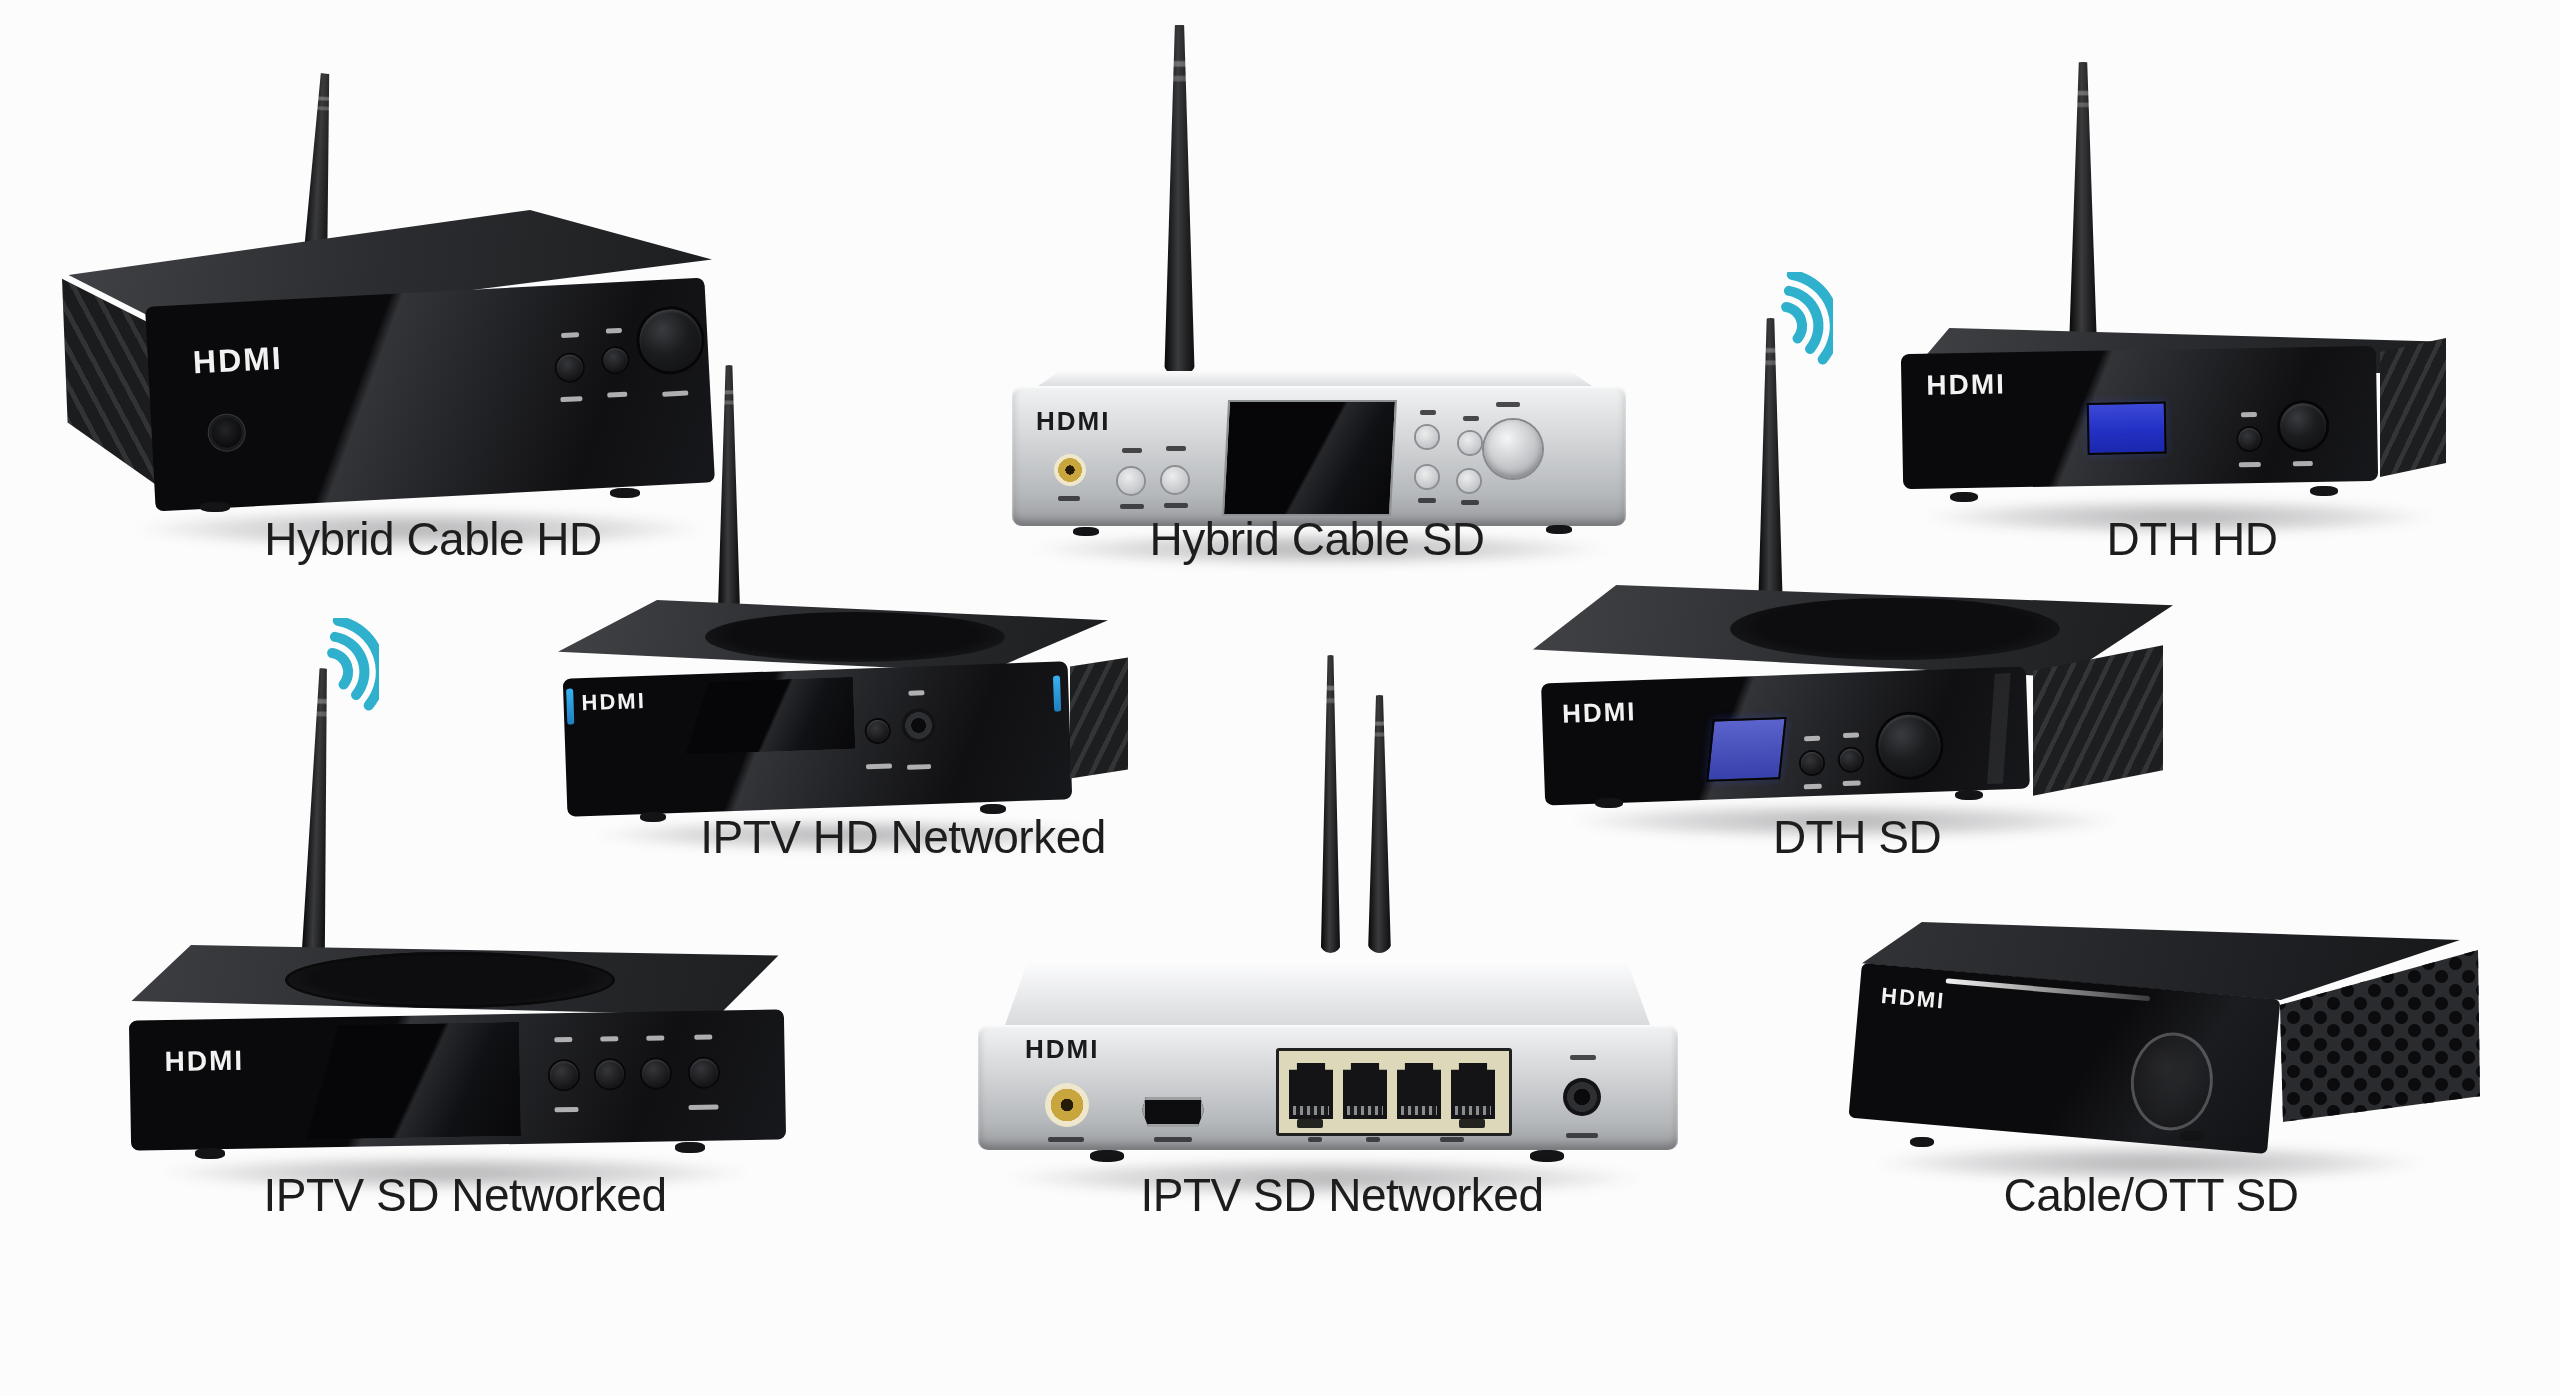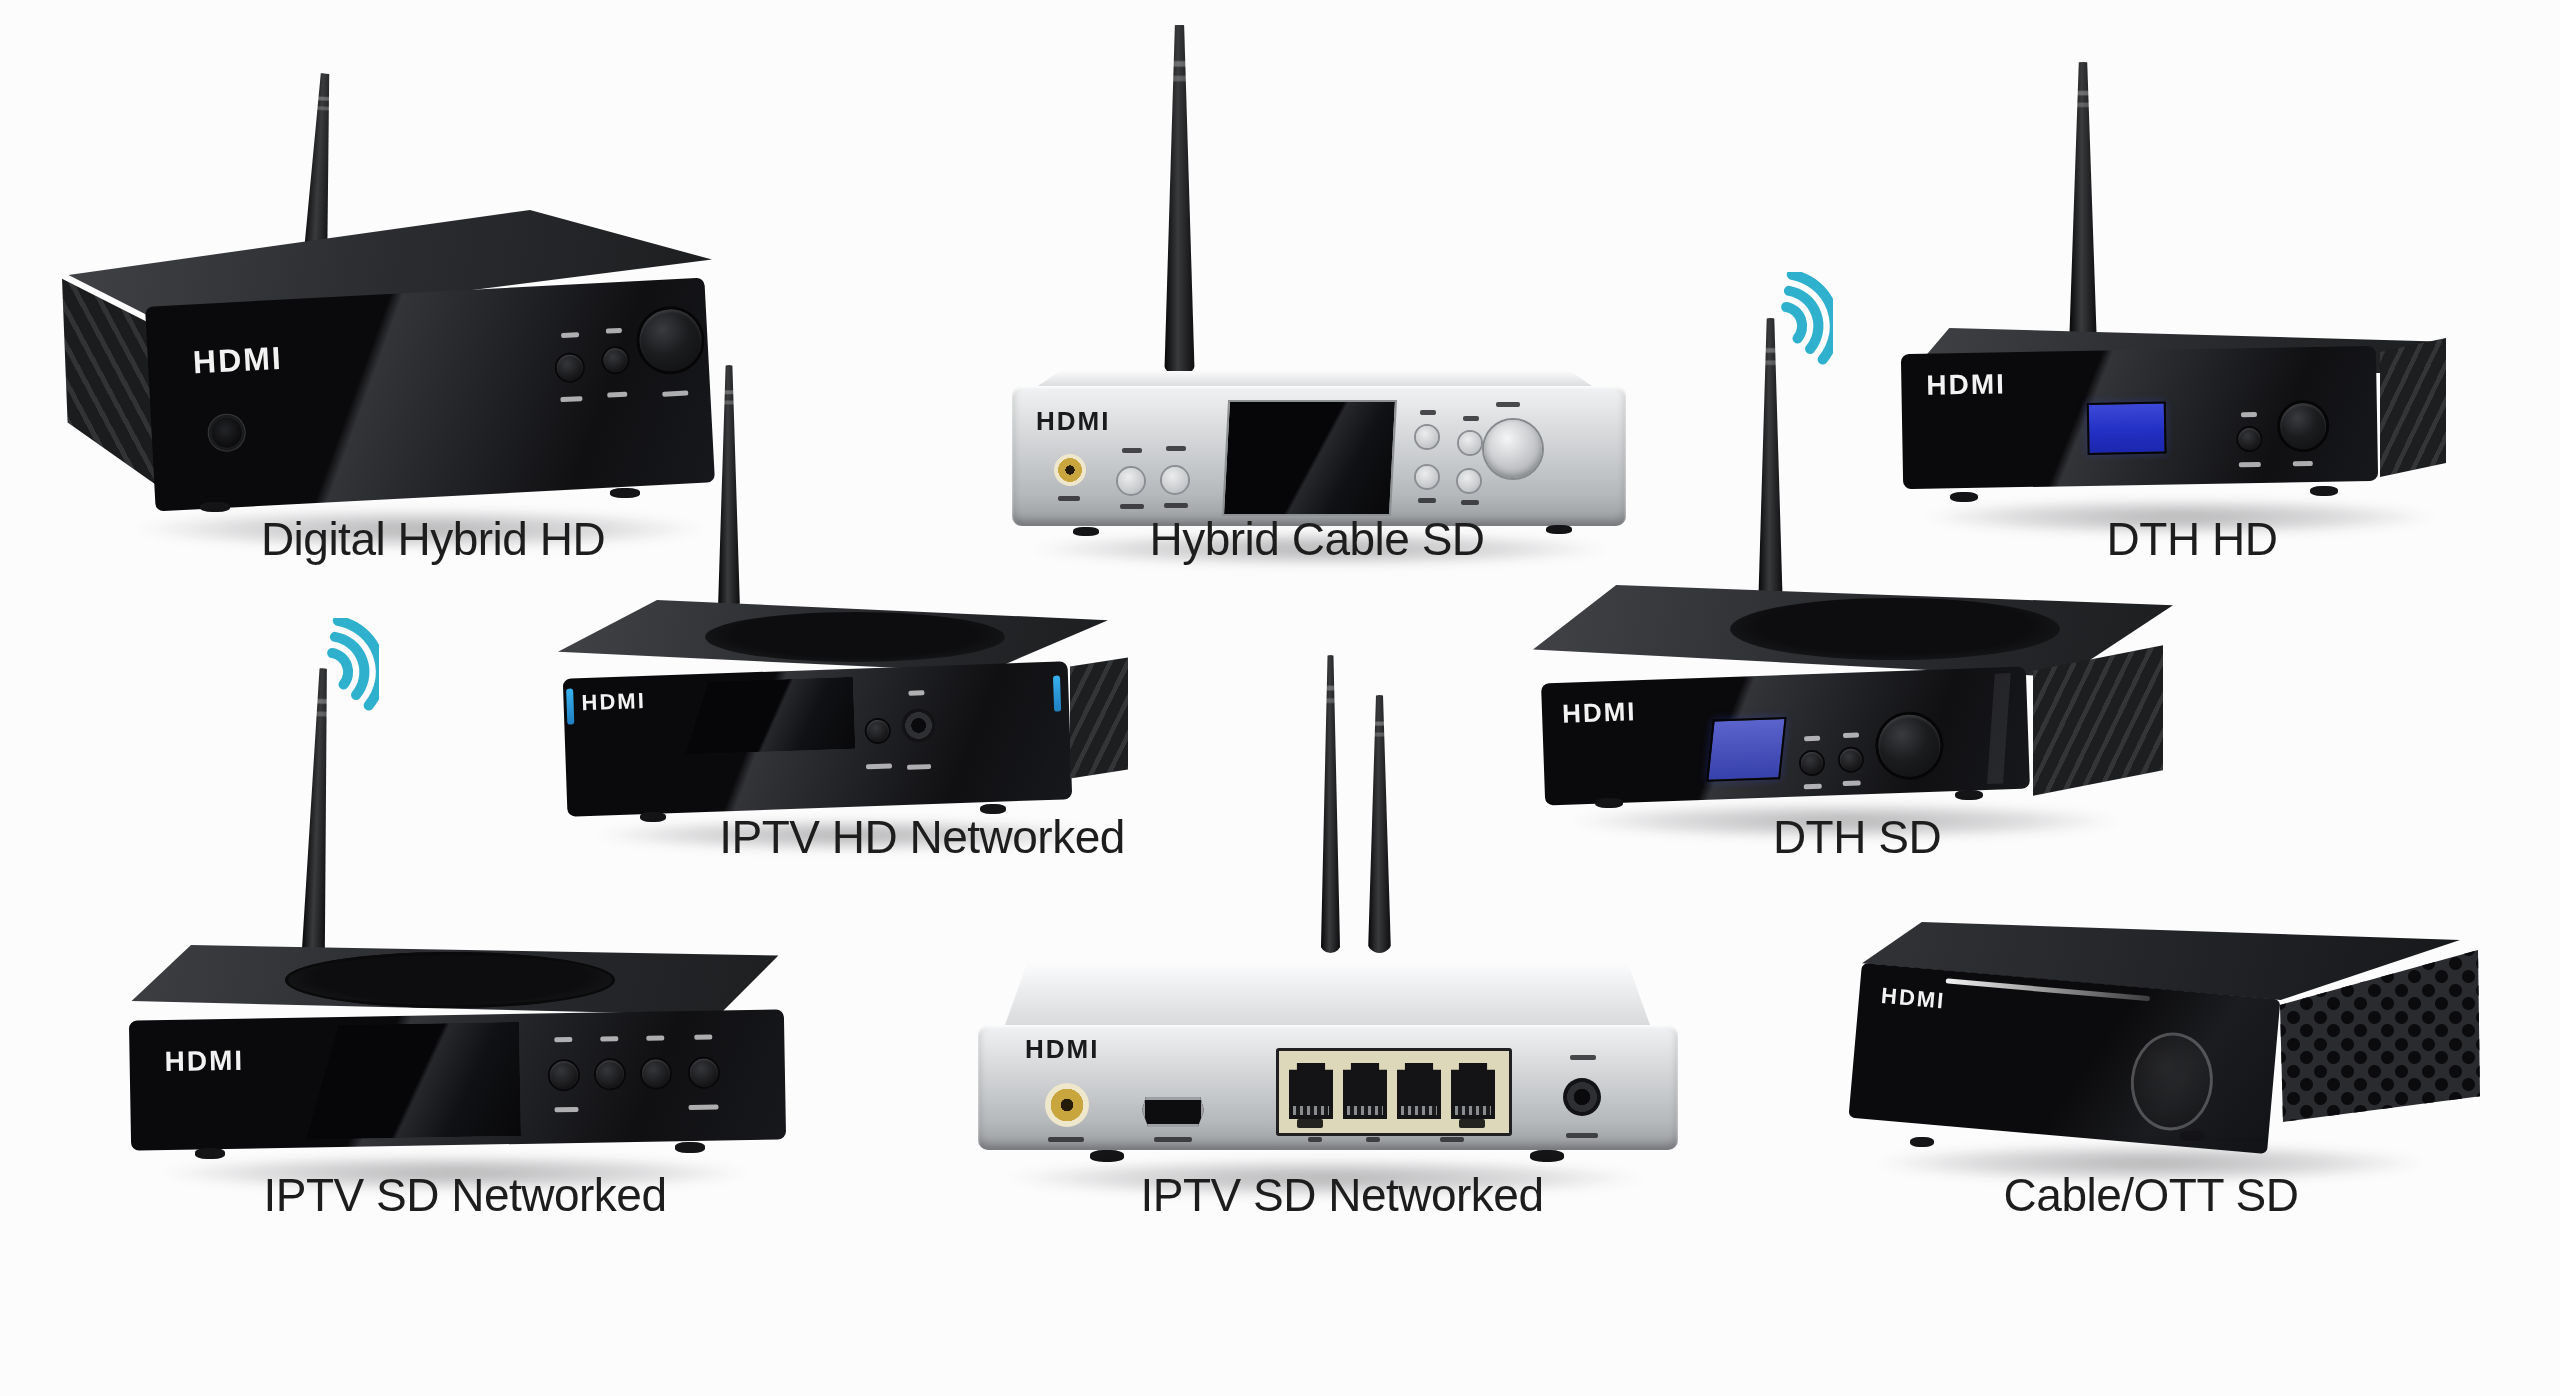--- a/index.html
+++ b/index.html
@@ -101,21 +101,21 @@
       <div class="tick" style="left:410px;top:112px;width:22px;"></div>
       <div class="tick" style="left:459px;top:46px;width:16px;"></div>
       <div class="btn-dark" style="left:455px;top:66px;width:24px;height:24px;"></div>
       <div class="tick" style="left:457px;top:110px;width:20px;"></div>
       <div class="knob-black" style="left:492px;top:30px;width:62px;height:62px;"></div>
       <div class="tick" style="left:512px;top:112px;width:26px;"></div>
     </div>
     <div class="foot" style="left:150px;top:442px;width:30px;height:10px;"></div>
     <div class="foot" style="left:560px;top:428px;width:30px;height:10px;"></div>
     <div class="shadow" style="left:80px;top:448px;width:580px;height:42px;"></div>
-    <div class="label" style="left:383px;top:454px;">Digital Hybrid HD</div>
+    <div class="label" style="left:383px;top:454px;">Hybrid Cable HD</div>
   </div>
 
   <div class="device" style="left:985px;top:15px;width:650px;height:650px;">
     <div class="antenna" style="left:178px;top:10px;width:33px;height:350px;"></div>
     <div class="face top-silver" style="left:40px;top:356px;width:580px;height:16px;clip-path:polygon(2% 100%,6% 0,94% 0,98% 100%);"></div>
     <div class="face front-silver" style="left:27px;top:371px;width:614px;height:140px;">
       <span class="hdmi dark" style="left:24px;top:20px;font-size:26px;">HDMI</span>
       <div class="rca" style="left:42px;top:68px;width:32px;height:32px;"></div>
       <div class="tick dark" style="left:46px;top:110px;width:22px;"></div>
       <div class="tick dark" style="left:110px;top:62px;width:20px;"></div>
@@ -173,21 +173,21 @@
       <div class="tick" style="left:300px;top:96px;width:26px;"></div>
       <div class="tick" style="left:345px;top:24px;width:16px;"></div>
       <div class="dc" style="left:337px;top:42px;width:34px;height:34px;"></div>
       <div class="tick" style="left:341px;top:98px;width:24px;"></div>
       <div class="blue-stripe" style="left:490px;top:14px;height:36px;"></div>
     </div>
     <div class="face side-vents-right" style="left:520px;top:302px;width:58px;height:112px;transform:skewY(-9deg);"></div>
     <div class="foot" style="left:90px;top:452px;width:26px;height:10px;"></div>
     <div class="foot" style="left:430px;top:444px;width:26px;height:10px;"></div>
     <div class="shadow" style="left:40px;top:458px;width:520px;height:34px;"></div>
-    <div class="label" style="left:372px;top:452px;">IPTV HD Networked</div>
+    <div class="label" style="left:353px;top:452px;">IPTV HD Networked</div>
   </div>
 
   <div class="device" style="left:1525px;top:250px;width:660px;height:630px;">
     <div class="wifi" style="left:250px;top:22px;width:58px;height:106px;">
       <svg viewBox="0 0 60 110" width="100%" height="100%">
         <path d="M11.5 36.3 A20 20 0 0 1 23.3 68.9"></path>
         <path d="M14.4 19.6 A37 37 0 0 1 36.3 79.8"></path>
         <path d="M17.4 2.8 A54 54 0 0 1 49.4 90.7"></path>
       </svg>
     </div>

